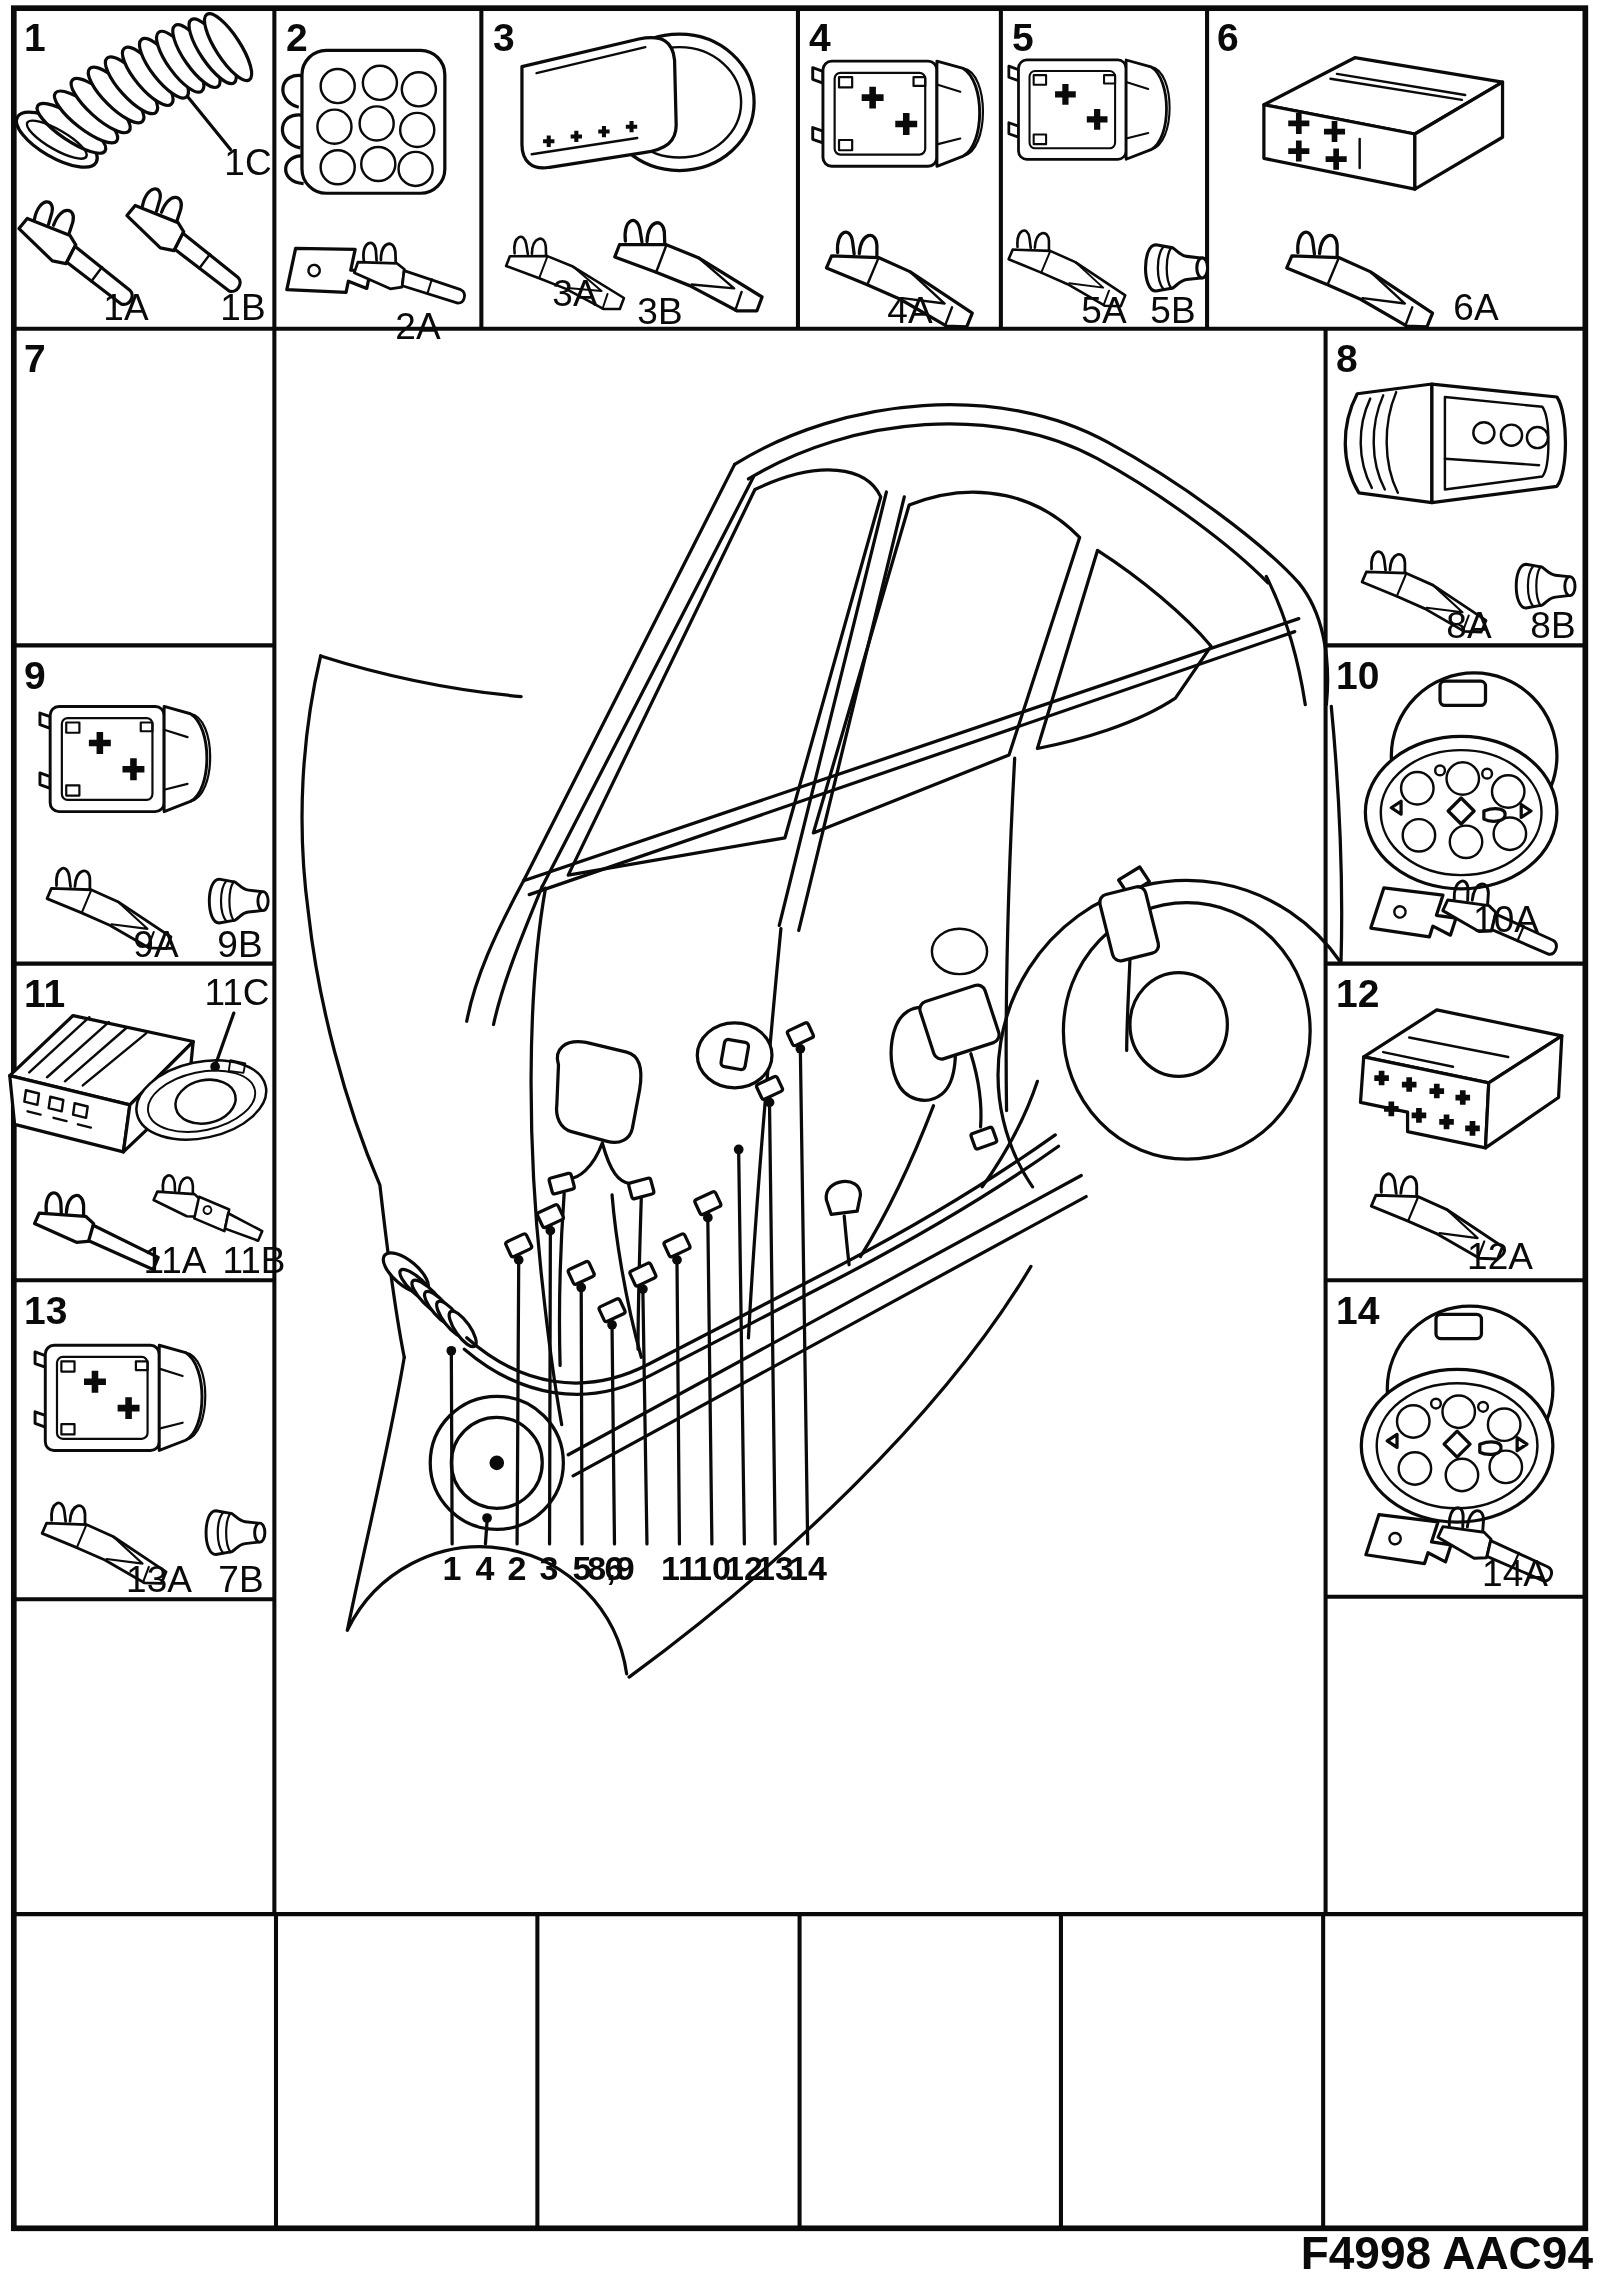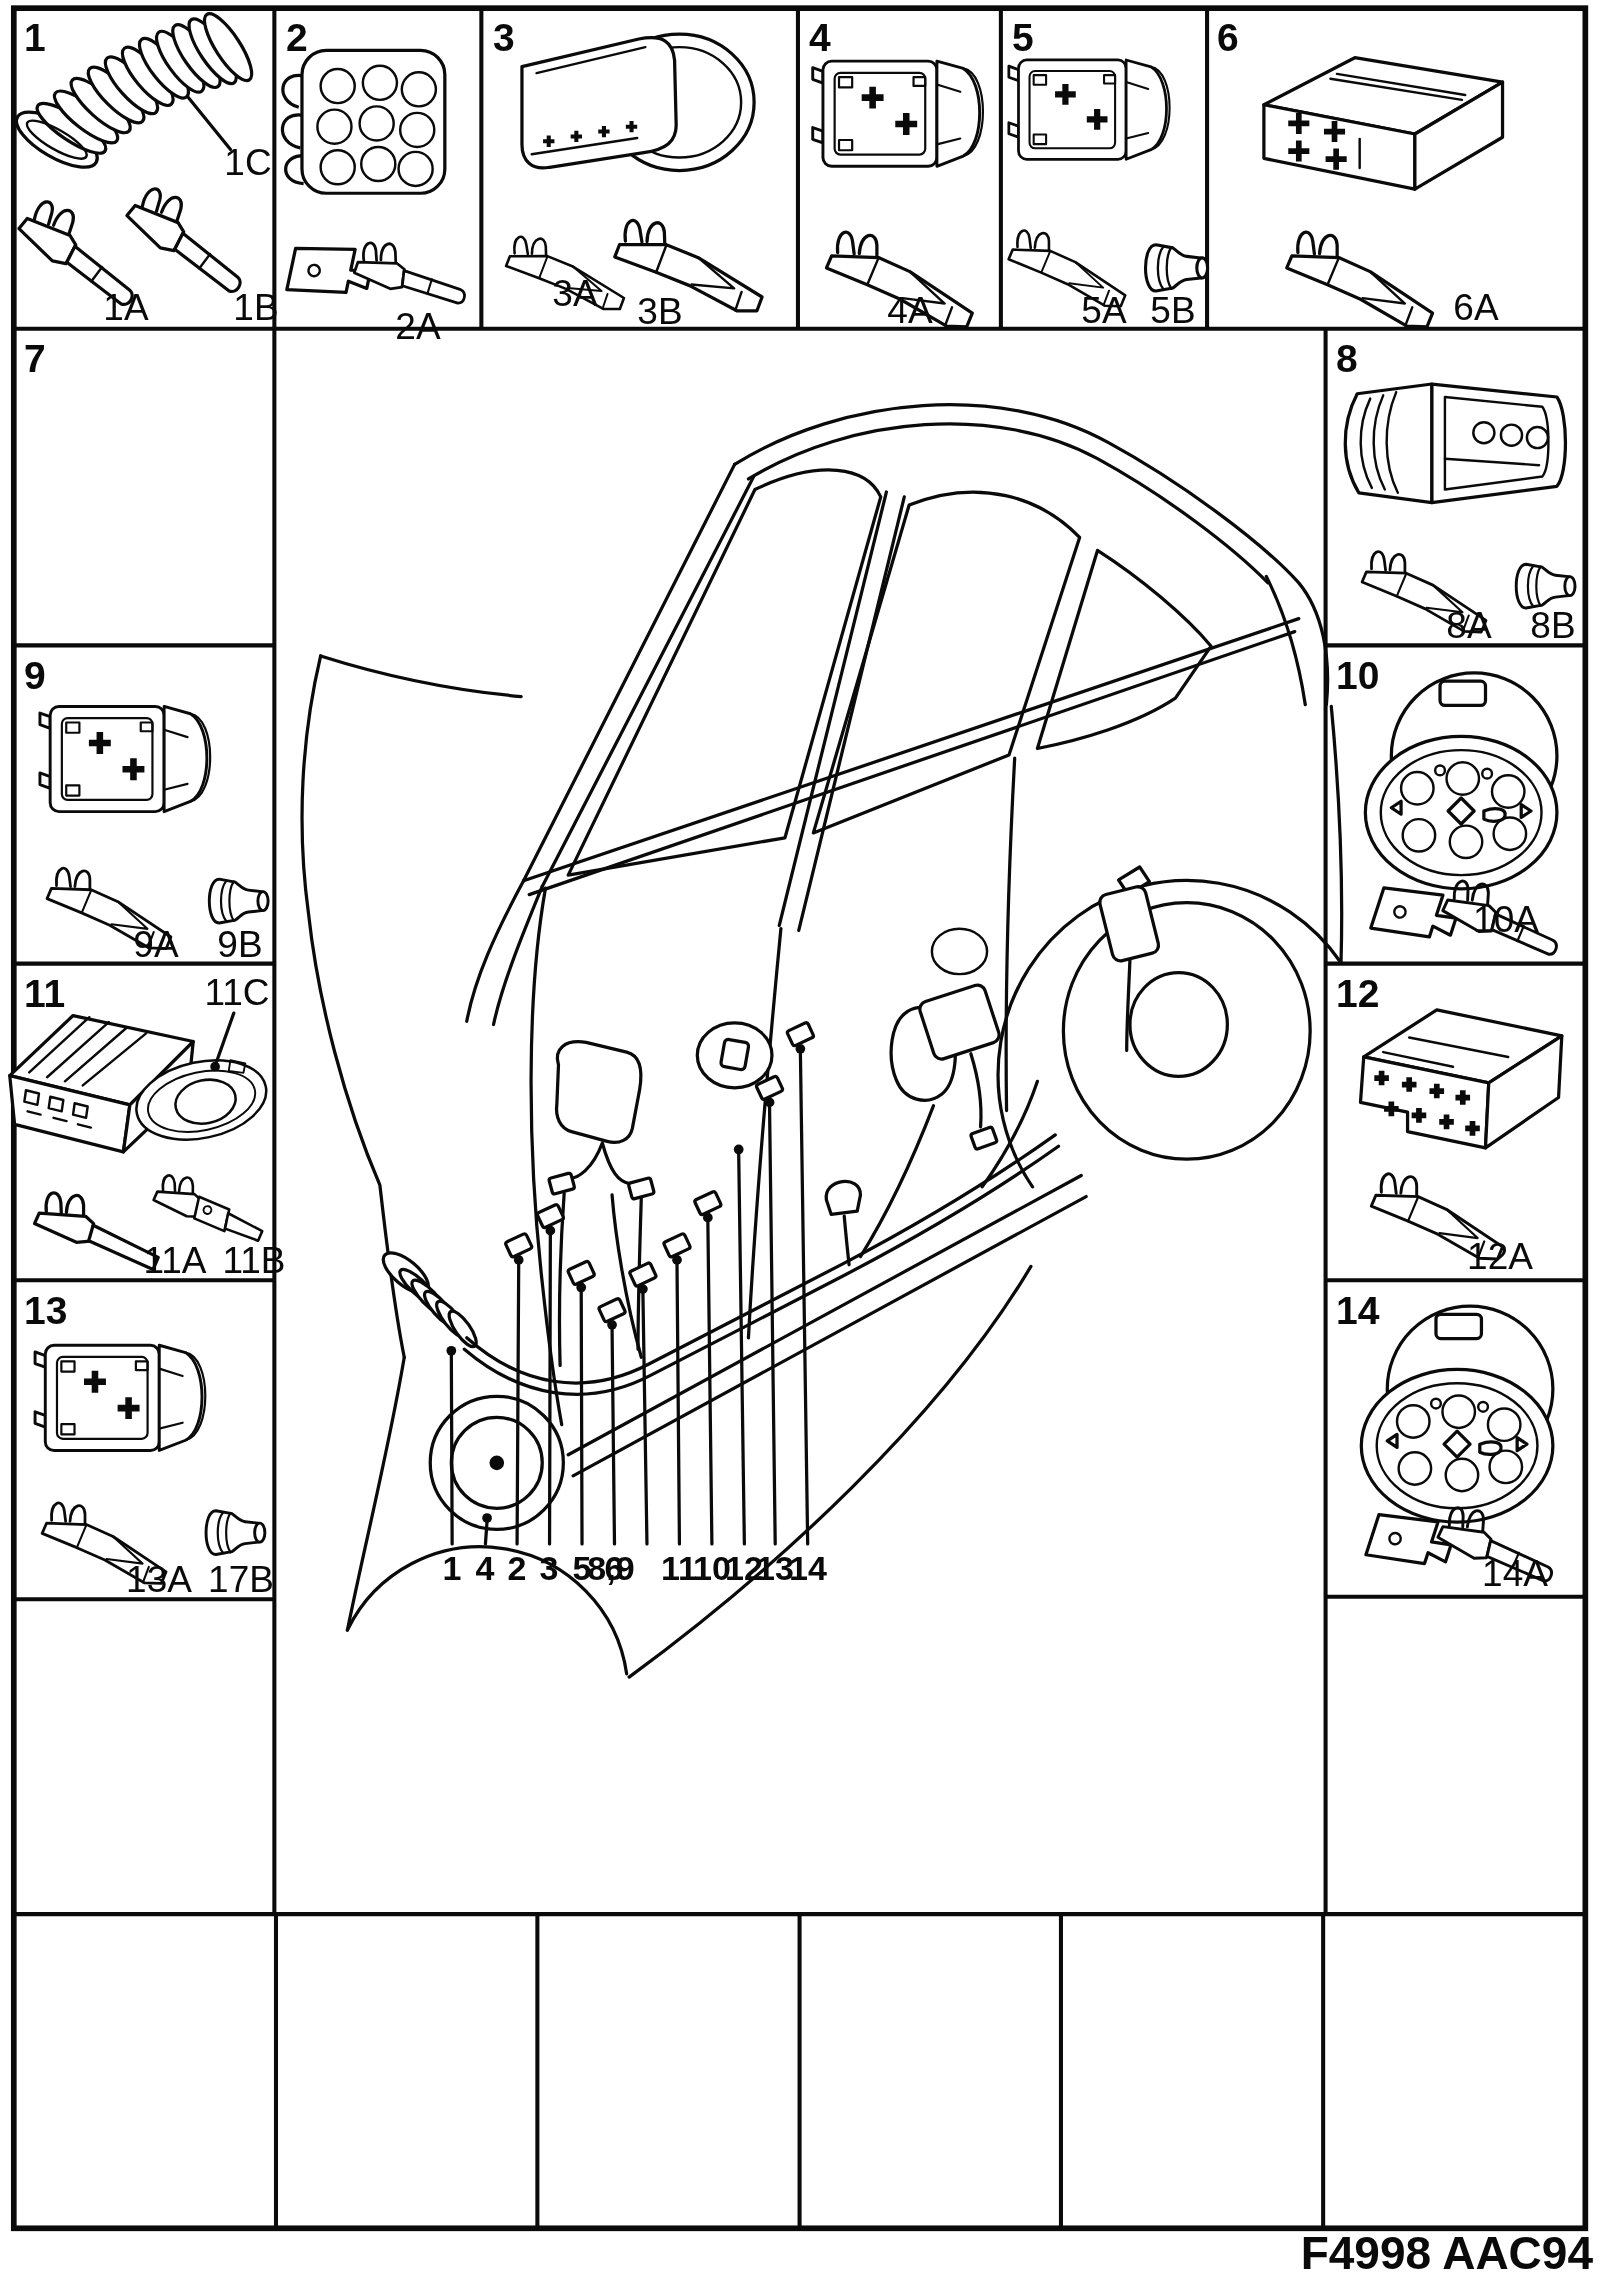--- a/index.html
+++ b/index.html
@@ -391,40 +391,40 @@
 <div class="num" style="left:24px;top:339px">7</div>
 <div class="num" style="left:1336px;top:339px">8</div>
 <div class="num" style="left:24px;top:656px">9</div>
 <div class="num" style="left:1336px;top:656px">10</div>
 <div class="num" style="left:24px;top:974px">11</div>
 <div class="num" style="left:1336px;top:974px">12</div>
 <div class="num" style="left:24px;top:1291px">13</div>
 <div class="num" style="left:1336px;top:1291px">14</div>
 
 <div class="part" style="left:126px;top:307px">1A</div>
-<div class="part" style="left:256px;top:307px">1B</div>
+<div class="part" style="left:243px;top:307px">1B</div>
 <div class="part" style="left:248px;top:162px">1C</div>
 <div class="part" style="left:418px;top:326px">2A</div>
 <div class="part" style="left:575px;top:293px">3A</div>
 <div class="part" style="left:660px;top:311px">3B</div>
 <div class="part" style="left:910px;top:310px">4A</div>
 <div class="part" style="left:1104px;top:310px">5A</div>
 <div class="part" style="left:1173px;top:310px">5B</div>
 <div class="part" style="left:1476px;top:307px">6A</div>
 <div class="part" style="left:1469px;top:625px">8A</div>
 <div class="part" style="left:1553px;top:625px">8B</div>
 <div class="part" style="left:156px;top:944px">9A</div>
 <div class="part" style="left:240px;top:944px">9B</div>
 <div class="part" style="left:1506px;top:919px">10A</div>
 <div class="part" style="left:175px;top:1260px">11A</div>
 <div class="part" style="left:254px;top:1260px">11B</div>
 <div class="part" style="left:237px;top:992px">11C</div>
 <div class="part" style="left:1500px;top:1256px">12A</div>
 <div class="part" style="left:159px;top:1579px">13A</div>
-<div class="part" style="left:241px;top:1579px">17B</div>
+<div class="part" style="left:241px;top:1579px">7B</div>
 <div class="part" style="left:1515px;top:1573px">14A</div>
 
 <div class="callout" style="left:452px;top:1568px">1</div>
 <div class="callout" style="left:485px;top:1568px">4</div>
 <div class="callout" style="left:517px;top:1568px">2</div>
 <div class="callout" style="left:549px;top:1568px">3</div>
 <div class="callout" style="left:582px;top:1568px">5</div>
 <div class="callout" style="left:614px;top:1568px">6</div>
 <div class="callout" style="left:611px;top:1568px">8,9</div>
 <div class="callout" style="left:679px;top:1568px">11</div>

